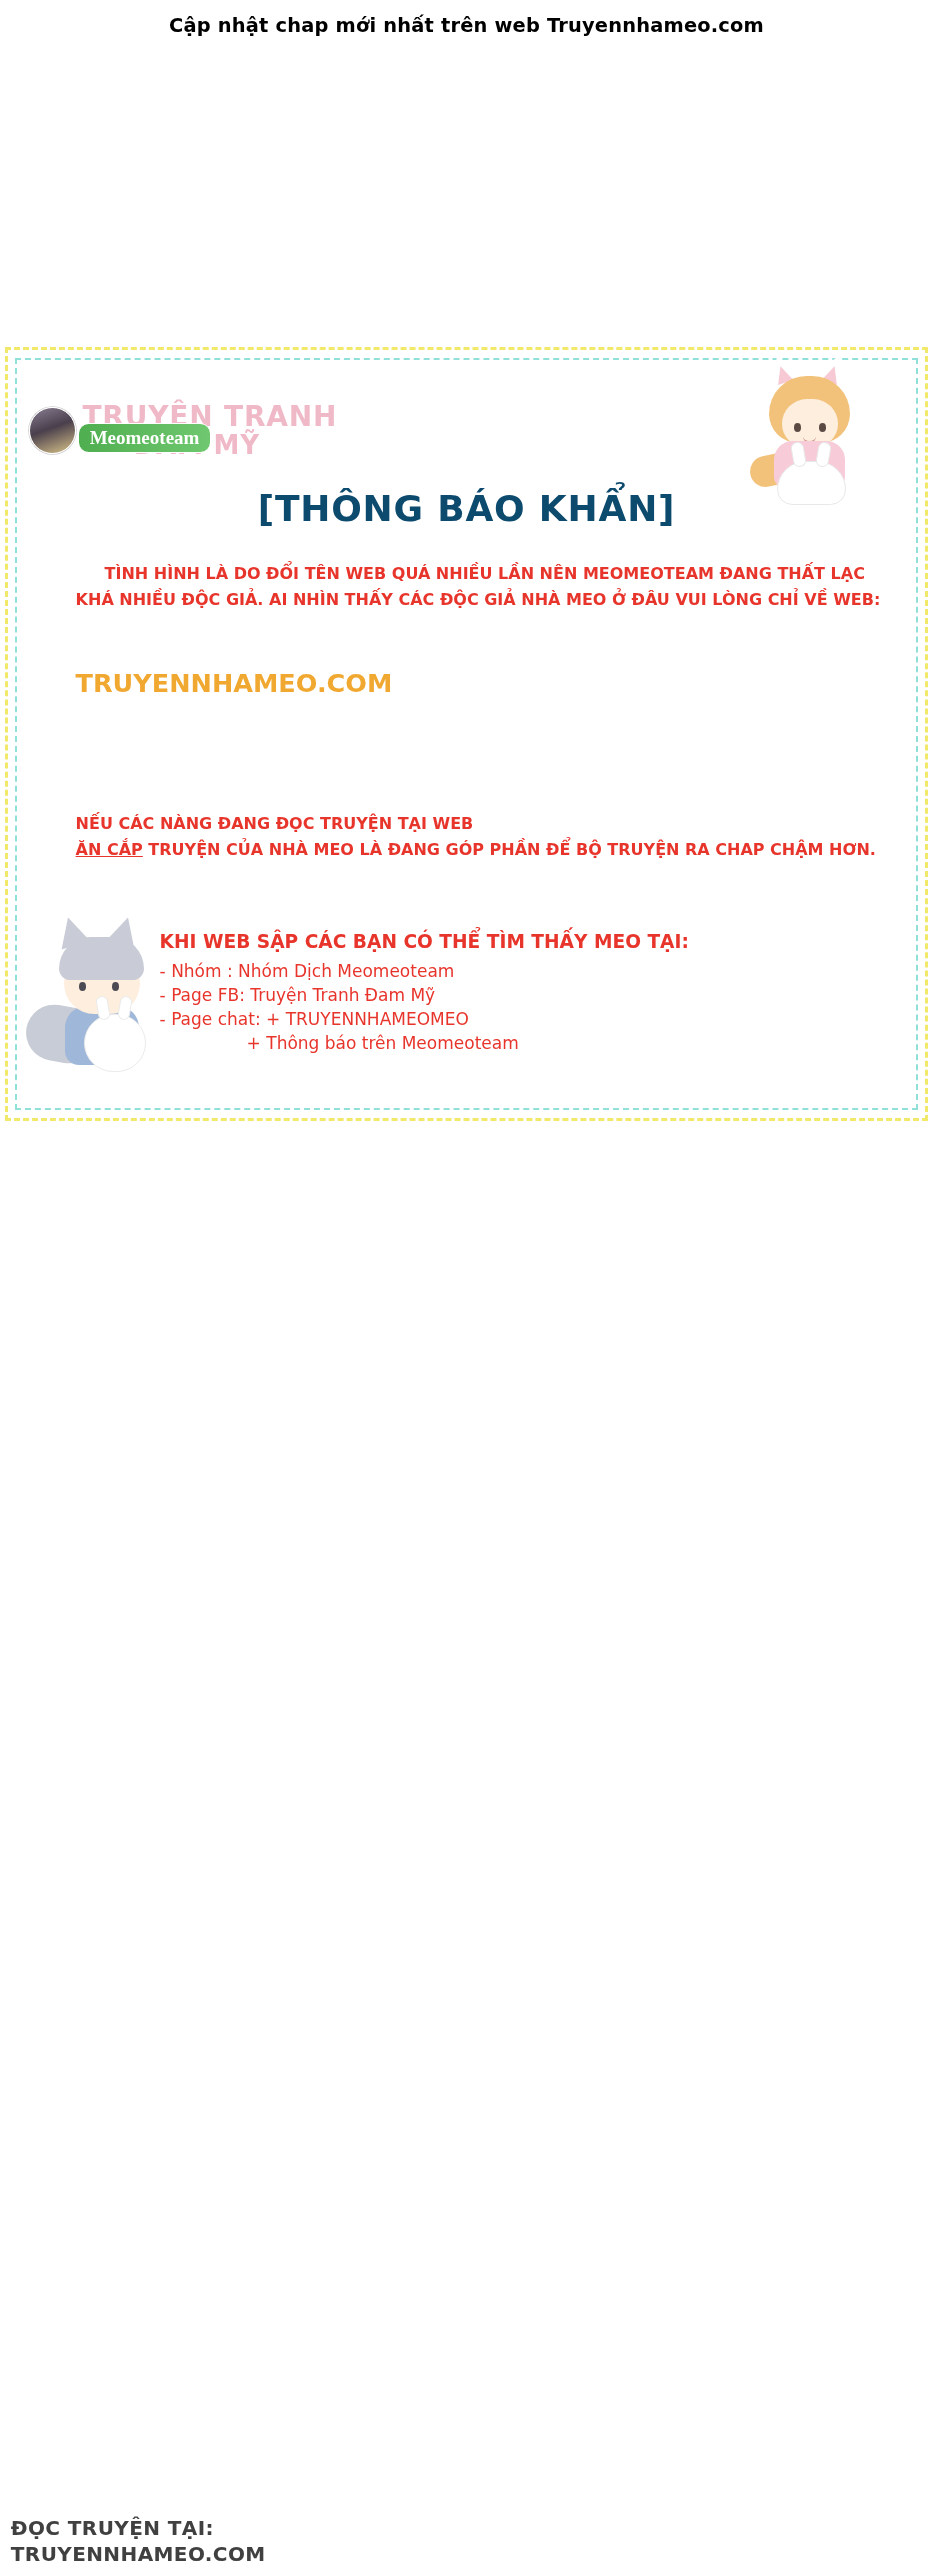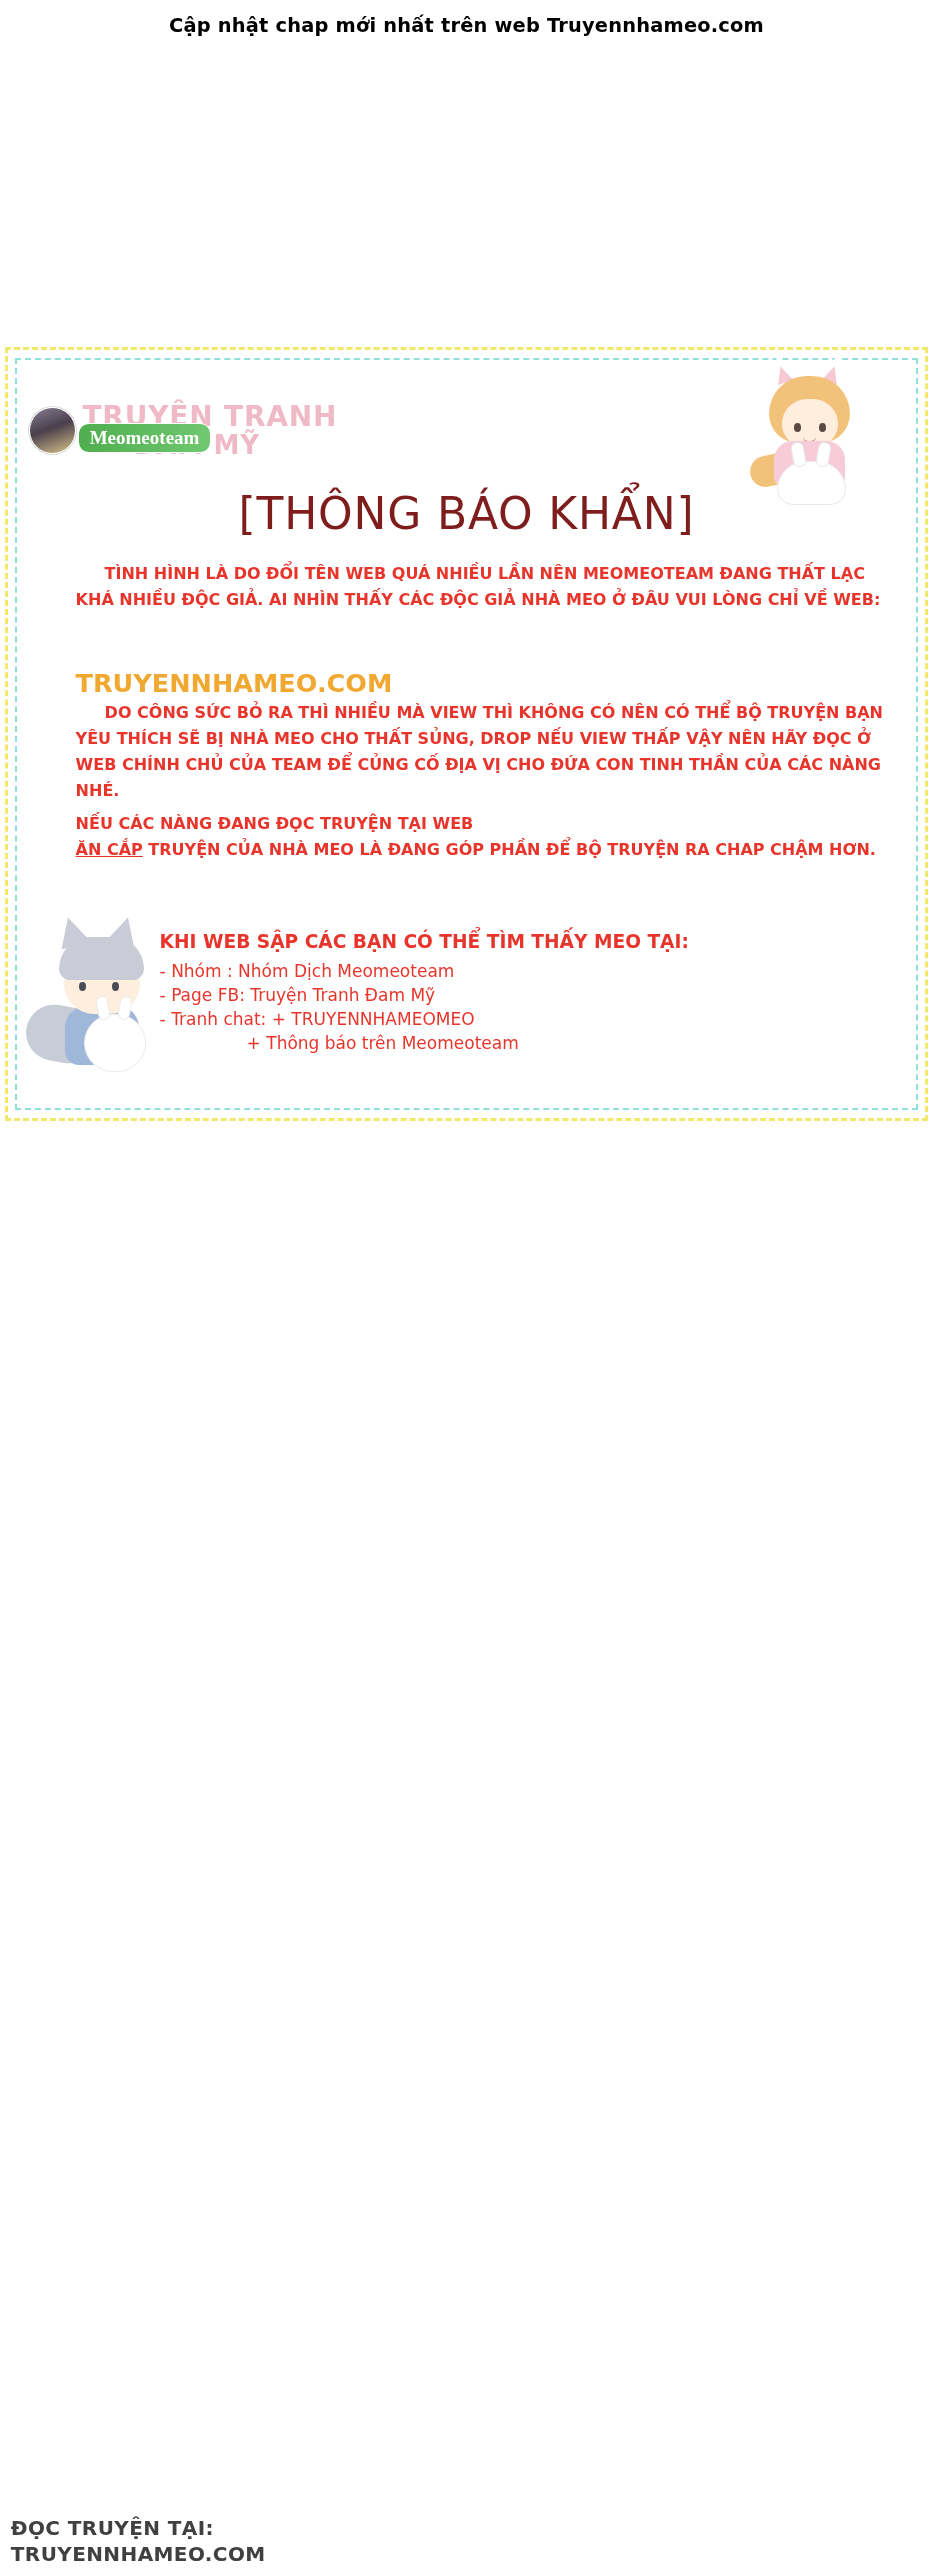--- a/index.html
+++ b/index.html
@@ -200,23 +200,23 @@
     transform: rotate(-12deg);
   }
 
   
   .headline {
     position: absolute;
     top: 138px;
     left: 0; right: 0;
     text-align: center;
     font-family: "DejaVu Sans", sans-serif;
-    font-weight: normal;
-    font-size: 44px;
-    color: #7f1d1d;
+    font-weight: bold;
+    font-size: 36px;
+    color: #0c4a6e;
     letter-spacing: 0.8px;
     text-transform: uppercase;
   }
 
   
   .body-block {
     position: absolute;
     left: 68px;
     right: 31px;
     font-family: "DejaVu Sans", sans-serif;
@@ -397,21 +397,20 @@
     <div class="body"></div>
     <div class="bunny"></div>
   </div>
 
   <div class="headline">[THÔNG BÁO KHẨN]</div>
 
   <div class="body-block blk1">TÌNH HÌNH LÀ DO ĐỔI TÊN WEB QUÁ NHIỀU LẦN NÊN MEOMEOTEAM ĐANG THẤT LẠC KHÁ NHIỀU ĐỘC GIẢ. AI NHÌN THẤY CÁC ĐỘC GIẢ NHÀ MEO Ở ĐÂU VUI LÒNG CHỈ VỀ WEB:</div>
 
   <div class="blk-web">TRUYENNHAMEO.COM</div>
 
-  <div class="body-block blk2">DO CÔNG SỨC BỎ RA THÌ NHIỀU MÀ VIEW THÌ KHÔNG CÓ NÊN CÓ THỂ BỘ TRUYỆN BẠN YÊU THÍCH SẼ BỊ NHÀ MEO CHO THẤT SỦNG, DROP NẾU VIEW THẤP VẬY NÊN HÃY ĐỌC Ở WEB CHÍNH CHỦ CỦA TEAM ĐỂ CỦNG CỐ ĐỊA VỊ CHO ĐỨA CON TINH THẦN CỦA CÁC NÀNG NHÉ.</div>
 
   <div class="body-block blk3">
     <div>NẾU CÁC NÀNG ĐANG ĐỌC TRUYỆN TẠI WEB</div>
     <div>
       <span class="em">ĂN CẮP</span><span> TRUYỆN CỦA NHÀ MEO LÀ ĐANG GÓP PHẦN ĐỂ BỘ TRUYỆN RA CHAP CHẬM HƠN.</span>
     </div>
   </div>
 
   <div class="wolf-boy">
     <div class="wtail"></div>
@@ -423,21 +422,21 @@
     <div class="weye-l"></div>
     <div class="weye-r"></div>
     <div class="wball"></div>
   </div>
 
   <div class="info-block">
     <div>KHI WEB SẬP CÁC BẠN CÓ THỂ TÌM THẤY MEO TẠI:</div>
     <div class="info-list">
       <div>- Nhóm : Nhóm Dịch Meomeoteam</div>
       <div>- Page FB: Truyện Tranh Đam Mỹ</div>
-      <div>- Tranh chat: + TRUYENNHAMEOMEO</div>
+      <div>- Page chat: + TRUYENNHAMEOMEO</div>
       <div class="indent">+ Thông báo trên Meomeoteam</div>
     </div>
   </div>
 </div>
 
 <div class="footer">
   <div class="line">ĐỌC TRUYỆN TẠI:</div>
   <div class="line">TRUYENNHAMEO.COM</div>
 </div>
 

